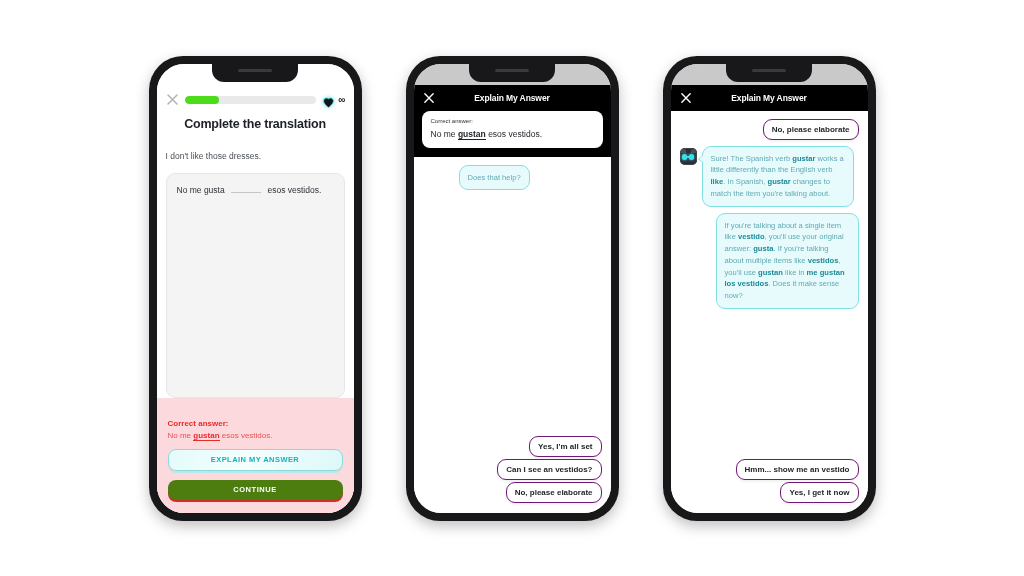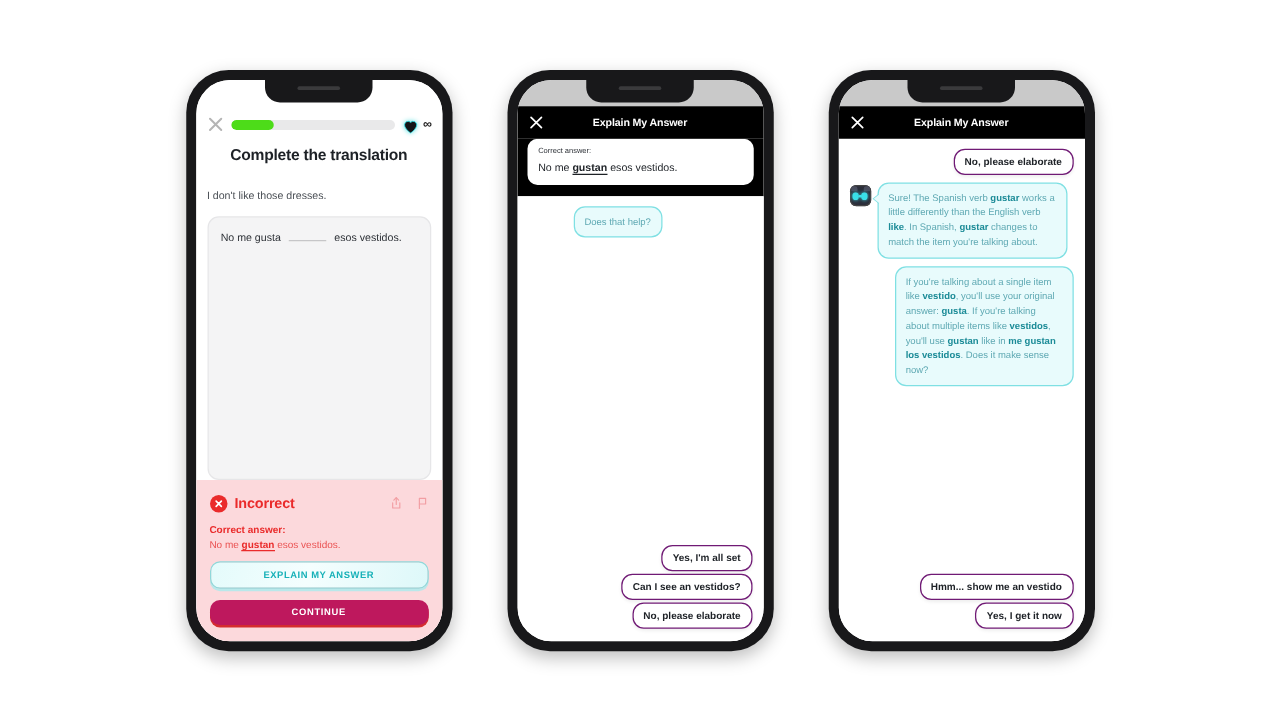--- a/index.html
+++ b/index.html
@@ -111,21 +111,21 @@
     height:20px;border-radius:8px;margin-top:9px;
     font-size:7.5px;font-weight:700;letter-spacing:.45px;
   }
   .btn-explain{
     background:linear-gradient(105deg,#e4fbfb 0%,#f4fefe 45%,#ddf8f9 100%);
     border:1.2px solid #8fd8da;
     color:#18b1b8;
     box-shadow:0 2px 0 #b9e8ea;
   }
   .btn-continue{
-    background:#be185d;color:#fff;box-shadow:0 2px 0 #d52c30;letter-spacing:.55px;
+    background:#4d7c0f;color:#fff;box-shadow:0 2px 0 #d52c30;letter-spacing:.55px;
   }
 
   
   .chat-header{
     flex:0 0 auto;background:#000;color:#fff;
     height:26px;display:flex;align-items:center;position:relative;
     padding:0 9px;box-sizing:border-box;
   }
   .chat-header .ch-x{width:12px;height:12px;color:#fff;flex:0 0 auto;}
   .chat-header .ch-x svg{display:block;}
@@ -228,43 +228,20 @@
 
         <div class="answerbox">
           <div class="answerline">
             <span>No me gusta</span>
             <span class="blankline"></span>
             <span>esos vestidos.</span>
           </div>
         </div>
 
         <div class="feedback">
-          <div class="fb-head">
-            <span class="fb-badge">
-              <svg width="8" height="8" viewBox="0 0 10 10">
-                  <path d="M2.4 2.4 L7.6 7.6 M7.6 2.4 L2.4 7.6" stroke="#fff" stroke-width="1.7" stroke-linecap="round"></path>
-                </svg>
-            </span>
-            <span class="fb-title">Incorrect</span>
-            <span class="fb-icons">
-              <span>
-                <svg width="10" height="11" viewBox="0 0 14 15">
-                    <path d="M7 1.5 L7 9" stroke="currentColor" stroke-width="1.3" stroke-linecap="round"></path>
-                    <path d="M4.3 4.1 L7 1.4 L9.7 4.1" stroke="currentColor" stroke-width="1.3" fill="none" stroke-linecap="round" stroke-linejoin="round"></path>
-                    <path d="M3 7.2 L3 13 L11 13 L11 7.2" stroke="currentColor" stroke-width="1.3" fill="none" stroke-linecap="round" stroke-linejoin="round"></path>
-                  </svg>
-              </span>
-              <span>
-                <svg width="10" height="11" viewBox="0 0 14 15">
-                    <path d="M10.5 2.2 L10.5 8.5 L3.5 8.5 L3.5 2.2 Z" stroke="currentColor" stroke-width="1.3" fill="none" stroke-linejoin="round"></path>
-                    <path d="M3.5 8.5 L3.5 13.4" stroke="currentColor" stroke-width="1.3" stroke-linecap="round"></path>
-                  </svg>
-              </span>
-            </span>
-          </div>
           <div class="fb-label">Correct answer:</div>
           <div class="fb-answer"><span>No me </span><b>gustan</b><span> esos vestidos.</span></div>
 
           <div class="btn btn-explain">EXPLAIN MY ANSWER</div>
           <div class="btn btn-continue">CONTINUE</div>
         </div>
       </div>
     </div>
   </div>
 

